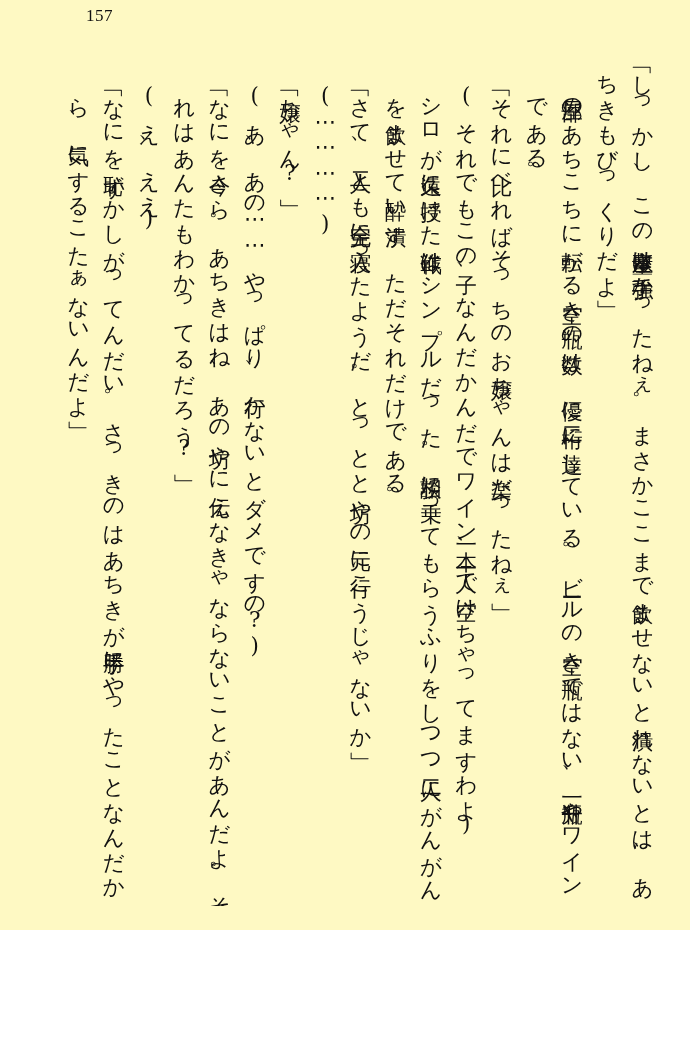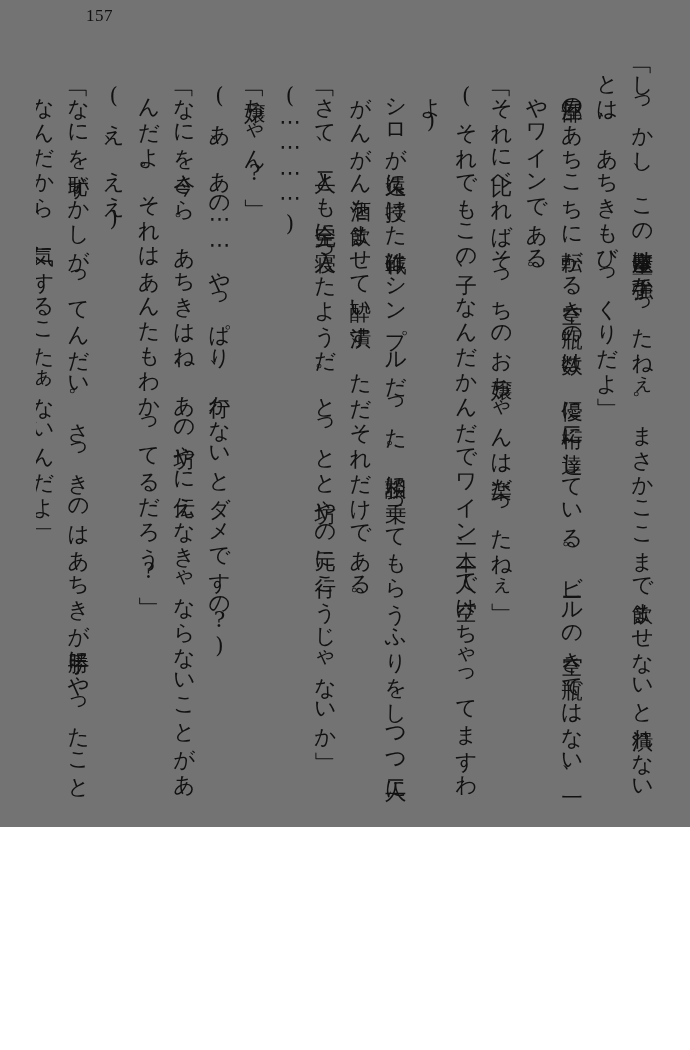--- a/index.html
+++ b/index.html
@@ -11,23 +11,23 @@
     width: 690px;
     height: 1050px;
     font-family: "Liberation Serif", "DejaVu Serif", serif;
     color: #111111;
     overflow: hidden;
     position: relative;
   }
   #page {
     position: relative;
     width: 690px;
-    height: 827px;
+    height: 930px;
     box-sizing: border-box;
-    background: #737373;
+    background: #fef9c3;
   }
   #page-number {
     position: absolute;
     top: 6px;
     left: 86px;
     font-size: 17px;
     letter-spacing: 0.5px;
     font-family: "Liberation Serif", "DejaVu Serif", serif;
     color: #111;
   }

